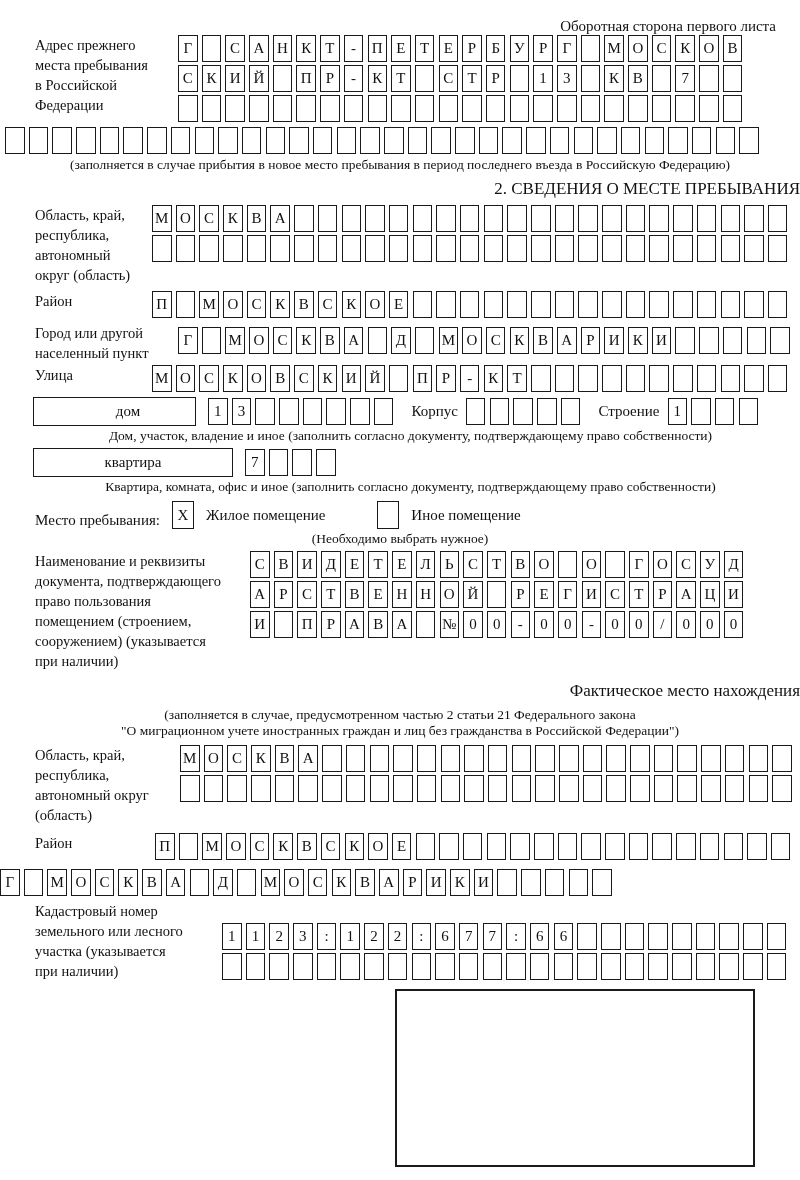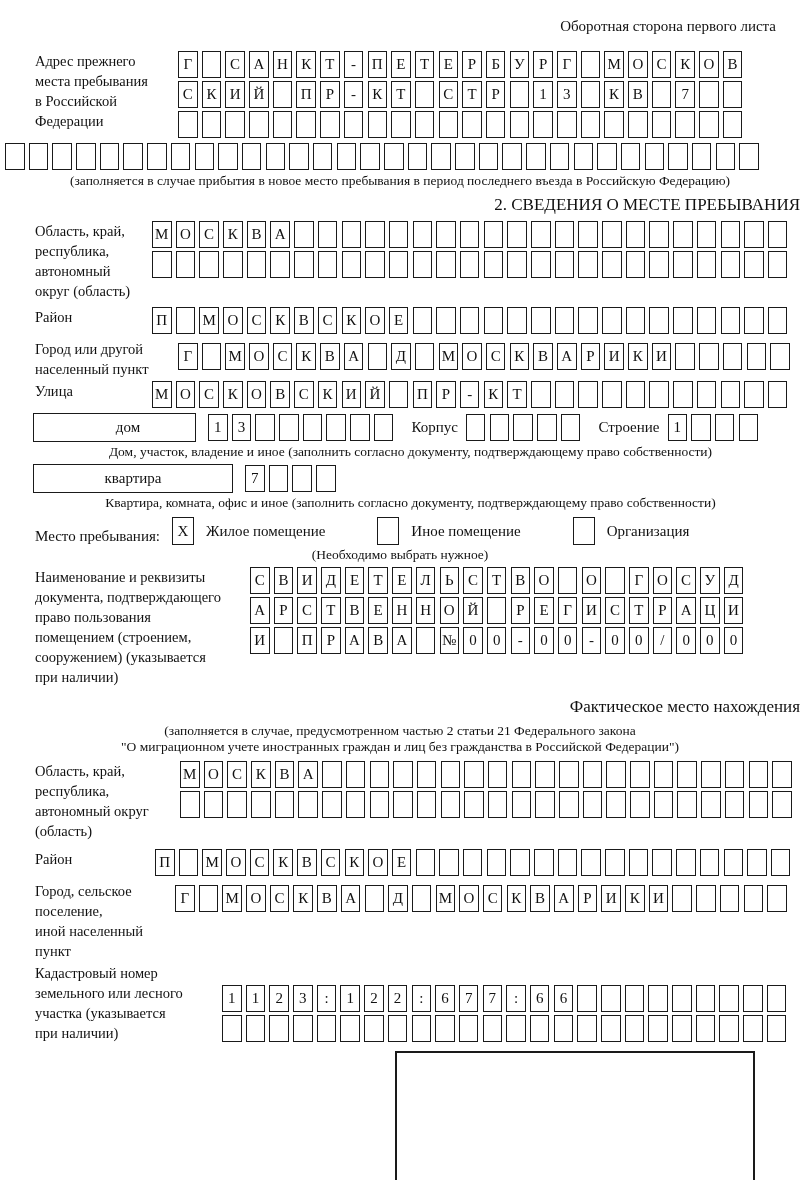--- a/index.html
+++ b/index.html
@@ -37,21 +37,21 @@
   .stamp-box{box-sizing:border-box;width:360px;height:178px;border:2px solid #1a1a1a;}
   .mt4{margin-top:4px;} .mt22{margin-top:22px;}
 </style>
 </head>
 <body>
 
 <div class="page">
 
   <div class="header-note">Оборотная сторона первого листа</div>
 
-  <div class="field" style="margin-top:16px;">
+  <div class="field" style="">
     <div class="label-col w178">Адрес прежнего
 места пребывания
 в Российской
 Федерации</div>
     <div class="rows-col">
       <div class="boxrow">
           <div class="cell">Г</div>
           <div class="cell"></div>
           <div class="cell">С</div>
           <div class="cell">А</div>
@@ -384,24 +384,20 @@
   <div class="stay-row">
     <div class="stay-label">Место пребывания:</div>
     <div id="stay-options" style="display:flex;align-items:center;">
         <div class="stay-opt">
           <div class="chk">X</div>
           <span class="opt-label">Жилое помещение</span>
         </div>
         <div class="stay-opt">
           <div class="chk"></div>
           <span class="opt-label">Иное помещение</span>
-        </div>
-        <div class="stay-opt">
-          <div class="chk"></div>
-          <span class="opt-label">Организация</span>
         </div>
       </div>
   </div>
   <div class="caption center" style="margin-top:0;">(Необходимо выбрать нужное)</div>
 
   <div class="field" style="margin-top:4px;">
     <div class="label-col w250">Наименование и реквизиты
 документа, подтверждающего
 право пользования
 помещением (строением,
@@ -578,22 +574,20 @@
           <div class="cell"></div>
           <div class="cell"></div>
           <div class="cell"></div>
           <div class="cell"></div>
           <div class="cell"></div>
         </div>
     </div>
   </div>
 
   <div class="field">
-    <div class="label-col w175">Город, сельское поселение,
-иной населенный пункт</div>
     <div class="rows-col mt4">
       <div class="boxrow">
           <div class="cell">Г</div>
           <div class="cell"></div>
           <div class="cell">М</div>
           <div class="cell">О</div>
           <div class="cell">С</div>
           <div class="cell">К</div>
           <div class="cell">В</div>
           <div class="cell">А</div>

